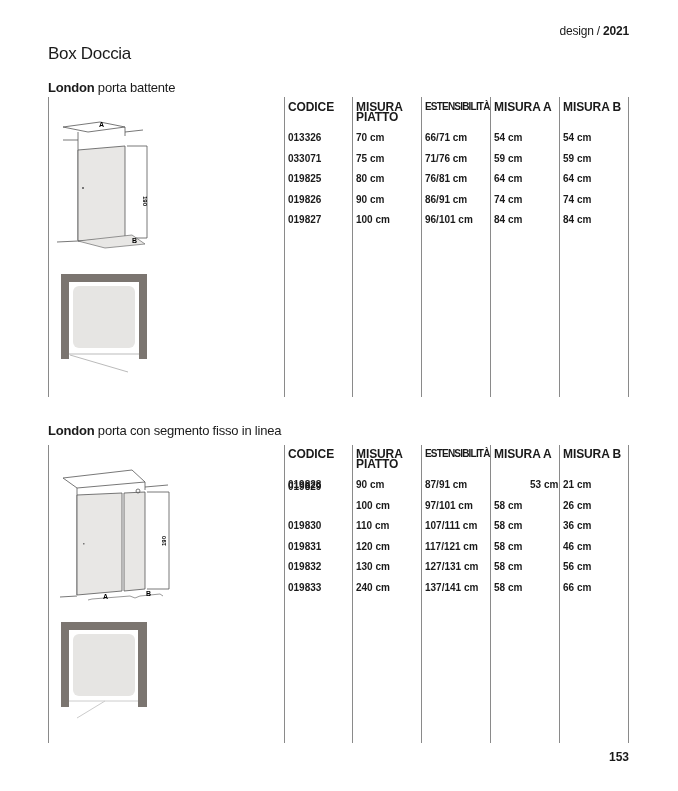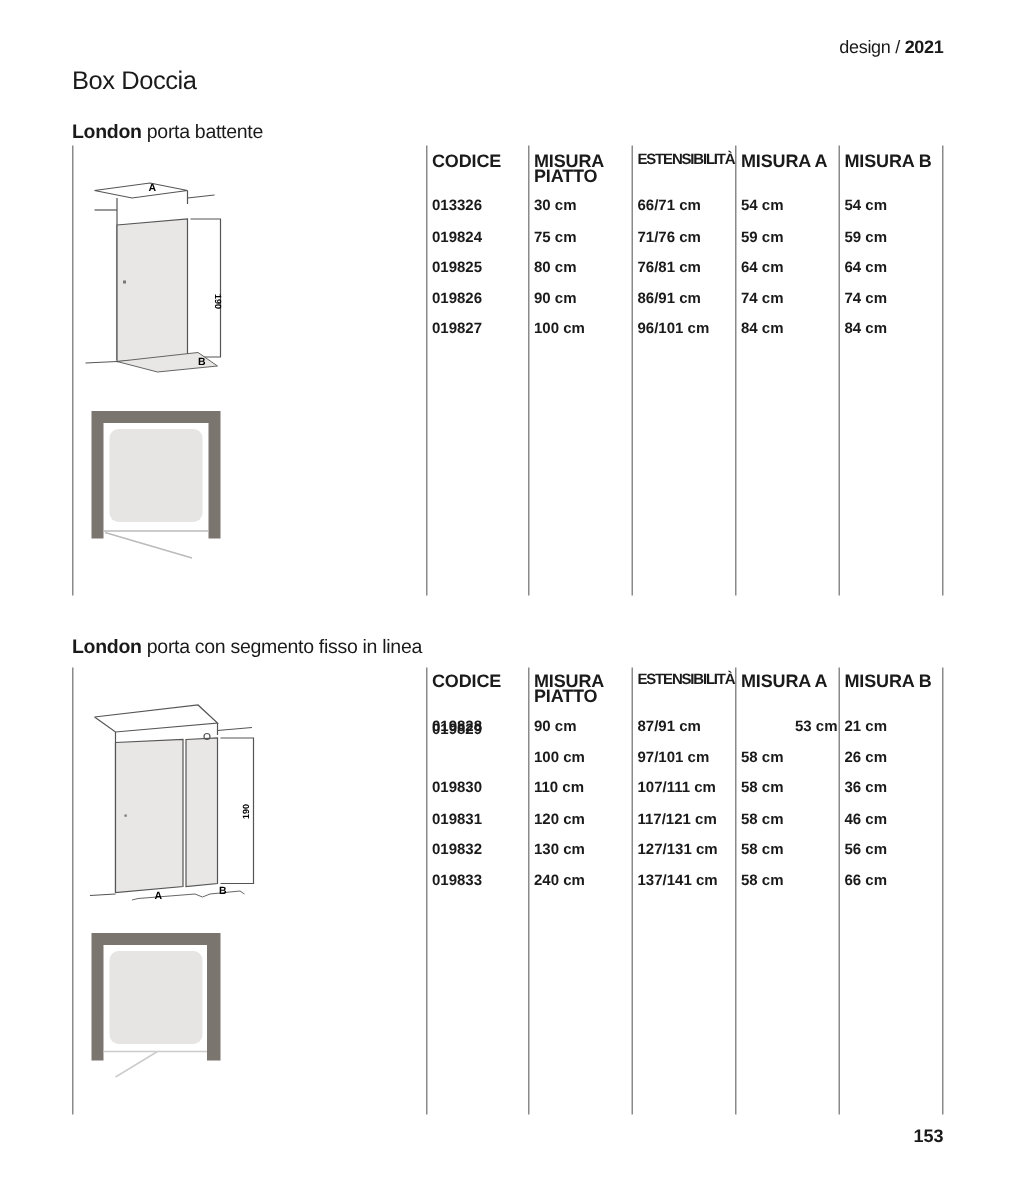--- a/index.html
+++ b/index.html
@@ -68,27 +68,27 @@
       <div>MISURA</div>
       <div>PIATTO</div>
     </div>
   <div class="abs th tight" style="left:425px;top:102px">ESTENSIBILITÀ</div>
   <div class="abs th" style="left:494px;top:102px">MISURA A</div>
   <div class="abs th" style="left:563px;top:102px">MISURA B</div>
 
   <div id="rows1">
       <div>
         <div class="abs td" style="left: 288px; top: 132px;">013326</div>
-        <div class="abs td" style="left: 356px; top: 132px;">30 cm</div>
+        <div class="abs td" style="left: 356px; top: 132px;">70 cm</div>
         <div class="abs td" style="left: 425px; top: 132px;">66/71 cm</div>
         <div class="abs td" style="left: 494px; top: 132px;">54 cm</div>
         <div class="abs td" style="left: 563px; top: 132px;">54 cm</div>
       </div>
       <div>
-        <div class="abs td" style="left: 288px; top: 152.5px;">019824</div>
+        <div class="abs td" style="left: 288px; top: 152.5px;">033071</div>
         <div class="abs td" style="left: 356px; top: 152.5px;">75 cm</div>
         <div class="abs td" style="left: 425px; top: 152.5px;">71/76 cm</div>
         <div class="abs td" style="left: 494px; top: 152.5px;">59 cm</div>
         <div class="abs td" style="left: 563px; top: 152.5px;">59 cm</div>
       </div>
       <div>
         <div class="abs td" style="left: 288px; top: 173px;">019825</div>
         <div class="abs td" style="left: 356px; top: 173px;">80 cm</div>
         <div class="abs td" style="left: 425px; top: 173px;">76/81 cm</div>
         <div class="abs td" style="left: 494px; top: 173px;">64 cm</div>

